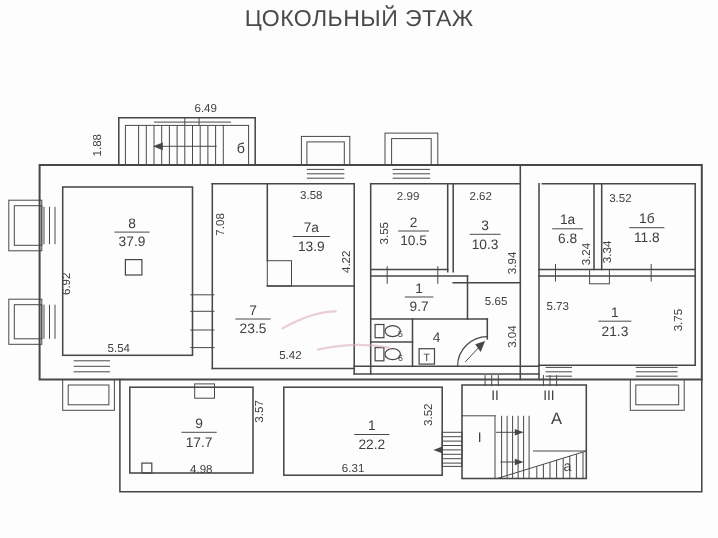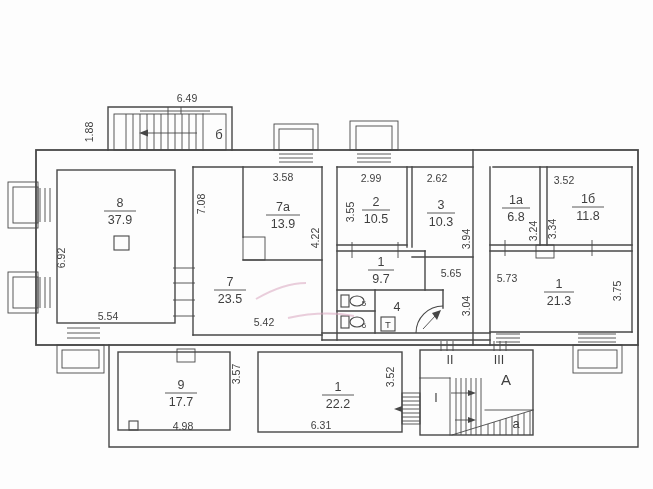--- a/index.html
+++ b/index.html
@@ -26,20 +26,21 @@
   .small{font-size:8px;}
   .stair-lb{font-size:13px;}
   .big-lb{font-size:15px;}
   .tb{font-size:9.5px;}
   .arrow{fill:var(--wall);stroke:none;}
 </style>
 </head>
 <body>
 
 <div id="stage">
+  <div id="plan-title">ЦОКОЛЬНЫЙ ЭТАЖ</div>
 
   <svg width="653" height="489" viewBox="0 0 653 489">
 
     <g>
       <rect class="wall heavy" x="36" y="150" width="602" height="195"></rect>
       <path class="wall" d="M109,345 L109,447 L638,447 L638,345"></path>
     </g>
 
     <g>
       <path class="wall" d="M108,150 L108,107 L232,107 L232,150"></path>

